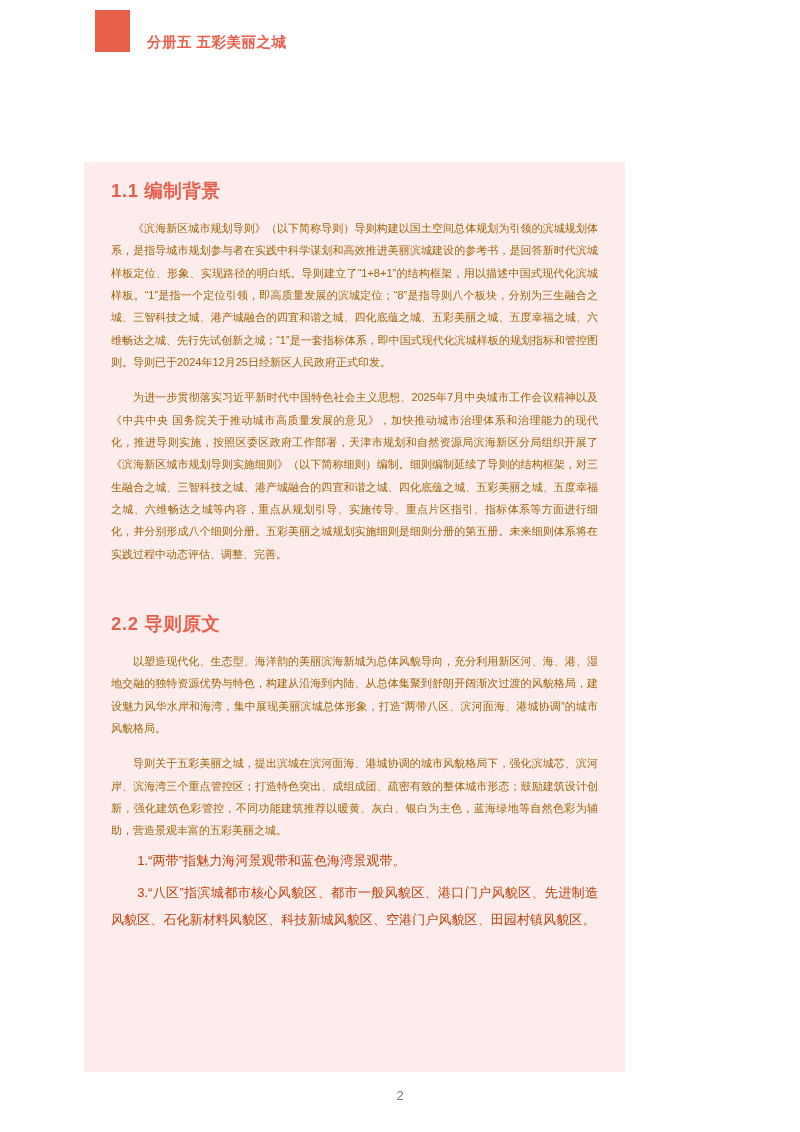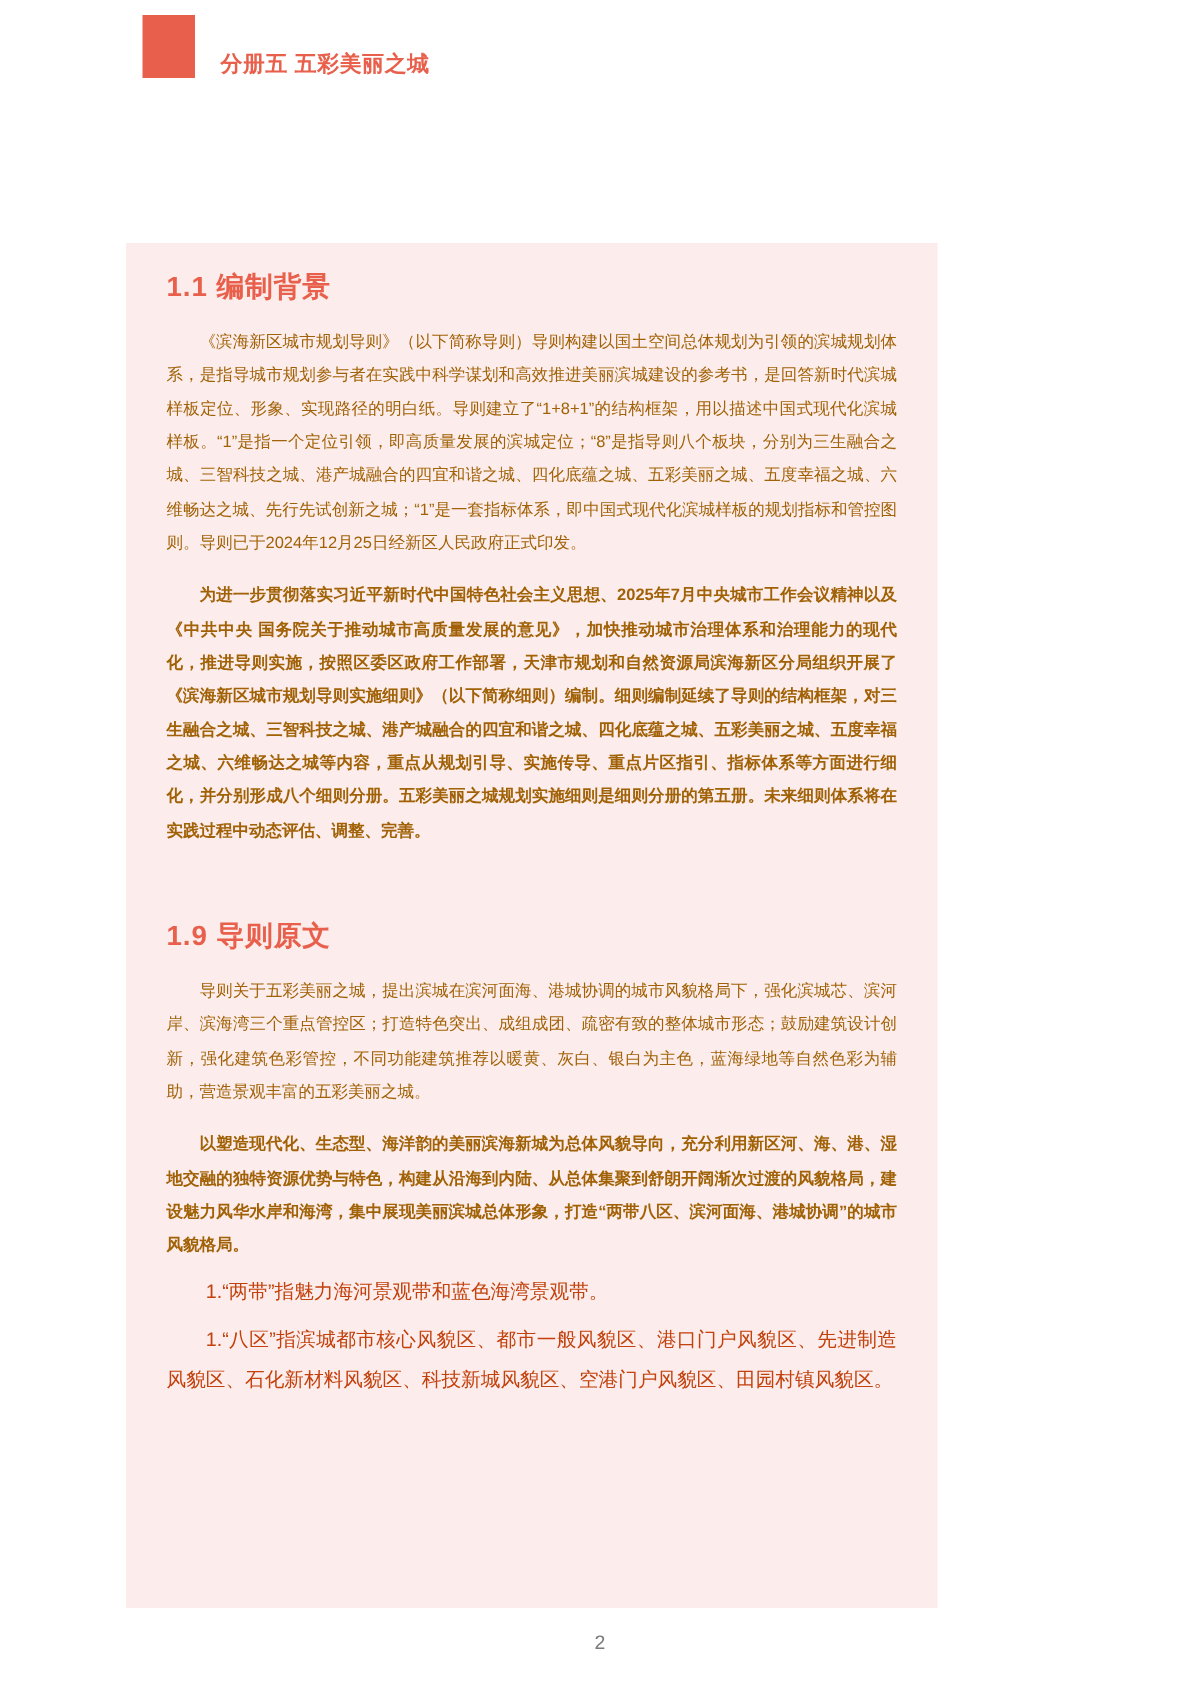--- a/index.html
+++ b/index.html
@@ -94,21 +94,20 @@
     margin: 0 0 0 0;
     font-size: 11px;
     line-height: 2.03;
     text-align: justify;
     text-justify: inter-ideograph;
     color: #a16207;
     text-indent: 2em;
   }
   p.body-text + p.body-text {
     margin-top: 13px;
-    font-weight: bold;
   }
   p.list-item {
     margin: 6px 0 0 0;
     font-size: 13.1px;
     line-height: 2.03;
     text-align: justify;
     text-justify: inter-ideograph;
     color: #c2410c;
     text-indent: 2em;
   }
@@ -140,29 +139,29 @@
 
 
   <div class="content-panel">
 
     <h2 class="section-heading">1.1 编制背景</h2>
 
     <p class="body-text">《滨海新区城市规划导则》（以下简称导则）导则构建以国土空间总体规划为引领的滨城规划体系，是指导城市规划参与者在实践中科学谋划和高效推进美丽滨城建设的参考书，是回答新时代滨城样板定位、形象、实现路径的明白纸。导则建立了“1+8+1”的结构框架，用以描述中国式现代化滨城样板。“1”是指一个定位引领，即高质量发展的滨城定位；“8”是指导则八个板块，分别为三生融合之城、三智科技之城、港产城融合的四宜和谐之城、四化底蕴之城、五彩美丽之城、五度幸福之城、六维畅达之城、先行先试创新之城；“1”是一套指标体系，即中国式现代化滨城样板的规划指标和管控图则。导则已于2024年12月25日经新区人民政府正式印发。</p>
 
     <p class="body-text">为进一步贯彻落实习近平新时代中国特色社会主义思想、2025年7月中央城市工作会议精神以及《中共中央 国务院关于推动城市高质量发展的意见》，加快推动城市治理体系和治理能力的现代化，推进导则实施，按照区委区政府工作部署，天津市规划和自然资源局滨海新区分局组织开展了《滨海新区城市规划导则实施细则》（以下简称细则）编制。细则编制延续了导则的结构框架，对三生融合之城、三智科技之城、港产城融合的四宜和谐之城、四化底蕴之城、五彩美丽之城、五度幸福之城、六维畅达之城等内容，重点从规划引导、实施传导、重点片区指引、指标体系等方面进行细化，并分别形成八个细则分册。五彩美丽之城规划实施细则是细则分册的第五册。未来细则体系将在实践过程中动态评估、调整、完善。</p>
 
-    <h2 class="section-heading second">1.9 导则原文</h2>
+    <h2 class="section-heading second">2.2 导则原文</h2>
+
+    <p class="body-text">以塑造现代化、生态型、海洋韵的美丽滨海新城为总体风貌导向，充分利用新区河、海、港、湿地交融的独特资源优势与特色，构建从沿海到内陆、从总体集聚到舒朗开阔渐次过渡的风貌格局，建设魅力风华水岸和海湾，集中展现美丽滨城总体形象，打造“两带八区、滨河面海、港城协调”的城市风貌格局。</p>
 
     <p class="body-text">导则关于五彩美丽之城，提出滨城在滨河面海、港城协调的城市风貌格局下，强化滨城芯、滨河岸、滨海湾三个重点管控区；打造特色突出、成组成团、疏密有致的整体城市形态；鼓励建筑设计创新，强化建筑色彩管控，不同功能建筑推荐以暖黄、灰白、银白为主色，蓝海绿地等自然色彩为辅助，营造景观丰富的五彩美丽之城。</p>
 
-    <p class="body-text">以塑造现代化、生态型、海洋韵的美丽滨海新城为总体风貌导向，充分利用新区河、海、港、湿地交融的独特资源优势与特色，构建从沿海到内陆、从总体集聚到舒朗开阔渐次过渡的风貌格局，建设魅力风华水岸和海湾，集中展现美丽滨城总体形象，打造“两带八区、滨河面海、港城协调”的城市风貌格局。</p>
-
     <p class="list-item spacer-para">1.“两带”指魅力海河景观带和蓝色海湾景观带。</p>
 
-    <p class="list-item">1.“八区”指滨城都市核心风貌区、都市一般风貌区、港口门户风貌区、先进制造风貌区、石化新材料风貌区、科技新城风貌区、空港门户风貌区、田园村镇风貌区。</p>
+    <p class="list-item">3.“八区”指滨城都市核心风貌区、都市一般风貌区、港口门户风貌区、先进制造风貌区、石化新材料风貌区、科技新城风貌区、空港门户风貌区、田园村镇风貌区。</p>
 
   </div>
 
   <div class="page-footer">
     <span class="page-number">2</span>
   </div>
 
 </div>
 
 </body></html>

